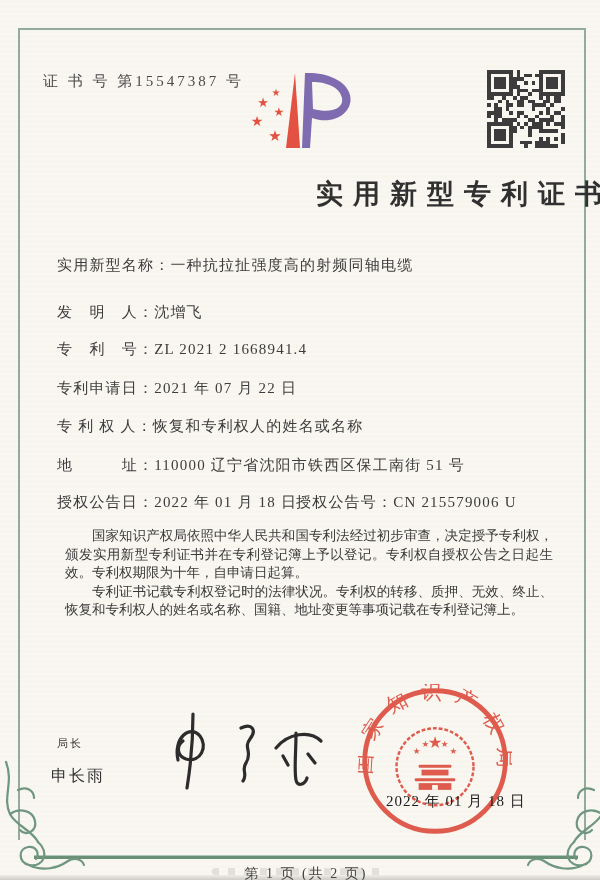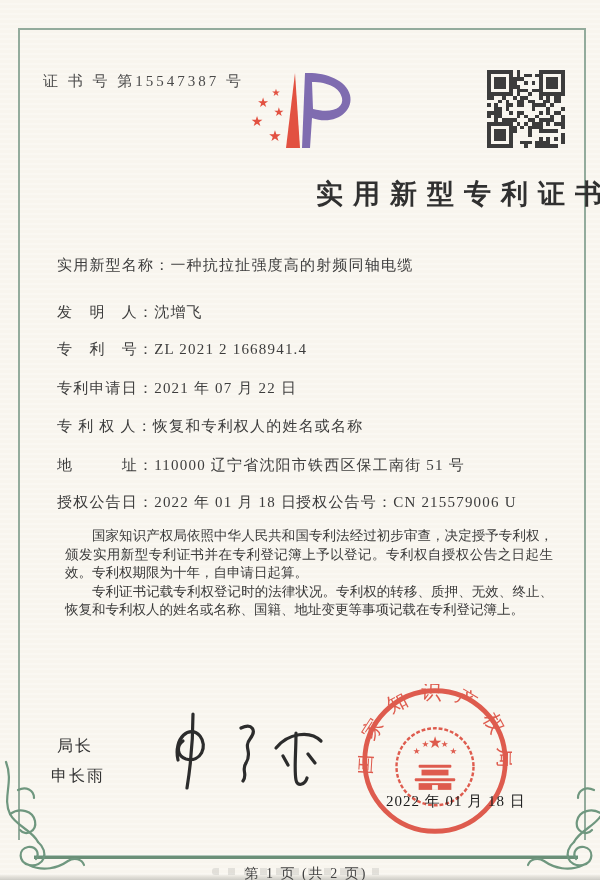--- a/index.html
+++ b/index.html
@@ -25,21 +25,21 @@
   .title{
     position:absolute; top:176px; left:0; width:100%; text-align:right;
     font-size:27px; font-weight:600; letter-spacing:10px; color:#303030;
   }
   .fieldrow{position:absolute; left:57px; width:500px; font-size:15px; letter-spacing:1.2px; color:#3d3d3d; white-space:nowrap;}
   .f0{top:256px}.f1{top:303px}.f2{top:340px}.f3{top:379px}.f4{top:417px}.f5{top:456px}
   .grant-left{position:absolute; left:57px; top:493px; font-size:15px; letter-spacing:1.2px;}
   .grant-right{position:absolute; left:296px; top:493px; font-size:15px; letter-spacing:1.2px;}
   .body-text{position:absolute; left:57px; top:527px; width:488px; font-size:13.5px; line-height:18.6px; text-align:justify; color:#3a3a3a;margin-left:8px;}
   .body-text p{margin:0; text-indent:2em;}
-  .director-title{position:absolute; left:57px; top:736px; font-size:16px; letter-spacing:2px; color:#333;}
+  .director-title{position:absolute; left:57px; top:736px; font-size:11px; letter-spacing:2px; color:#333;}
   .director-name{position:absolute; left:51px; top:766px; font-size:16px; letter-spacing:2px; color:#333;}
   .signature{position:absolute; left:158px; top:708px;}
   .seal{position:absolute; left:358px; top:684px; opacity:.92;}
   .seal-date{position:absolute; left:386px; top:792px; font-size:15px; letter-spacing:1px; color:#1d1d1d; z-index:5;}
   .footer{position:absolute; top:865px; left:0; width:100%; text-align:center; font-size:14px; letter-spacing:2px; color:#3f3f3f;}
   .bottom-rule{position:absolute; left:34px; right:34px; top:855px; height:3px; background:#6a8f77; border-top:1px solid #b2c7ba;}
   .flourish{position:absolute; top:760px;}
   .flourish.left{left:-2px;} .flourish.right{right:-2px;}
   .bleed{position:absolute; top:868px; left:212px; width:176px; height:7px; border-radius:3px;
     background:repeating-linear-gradient(90deg, rgba(110,110,105,.16) 0 7px, rgba(0,0,0,0) 7px 16px); filter:blur(.6px);}

